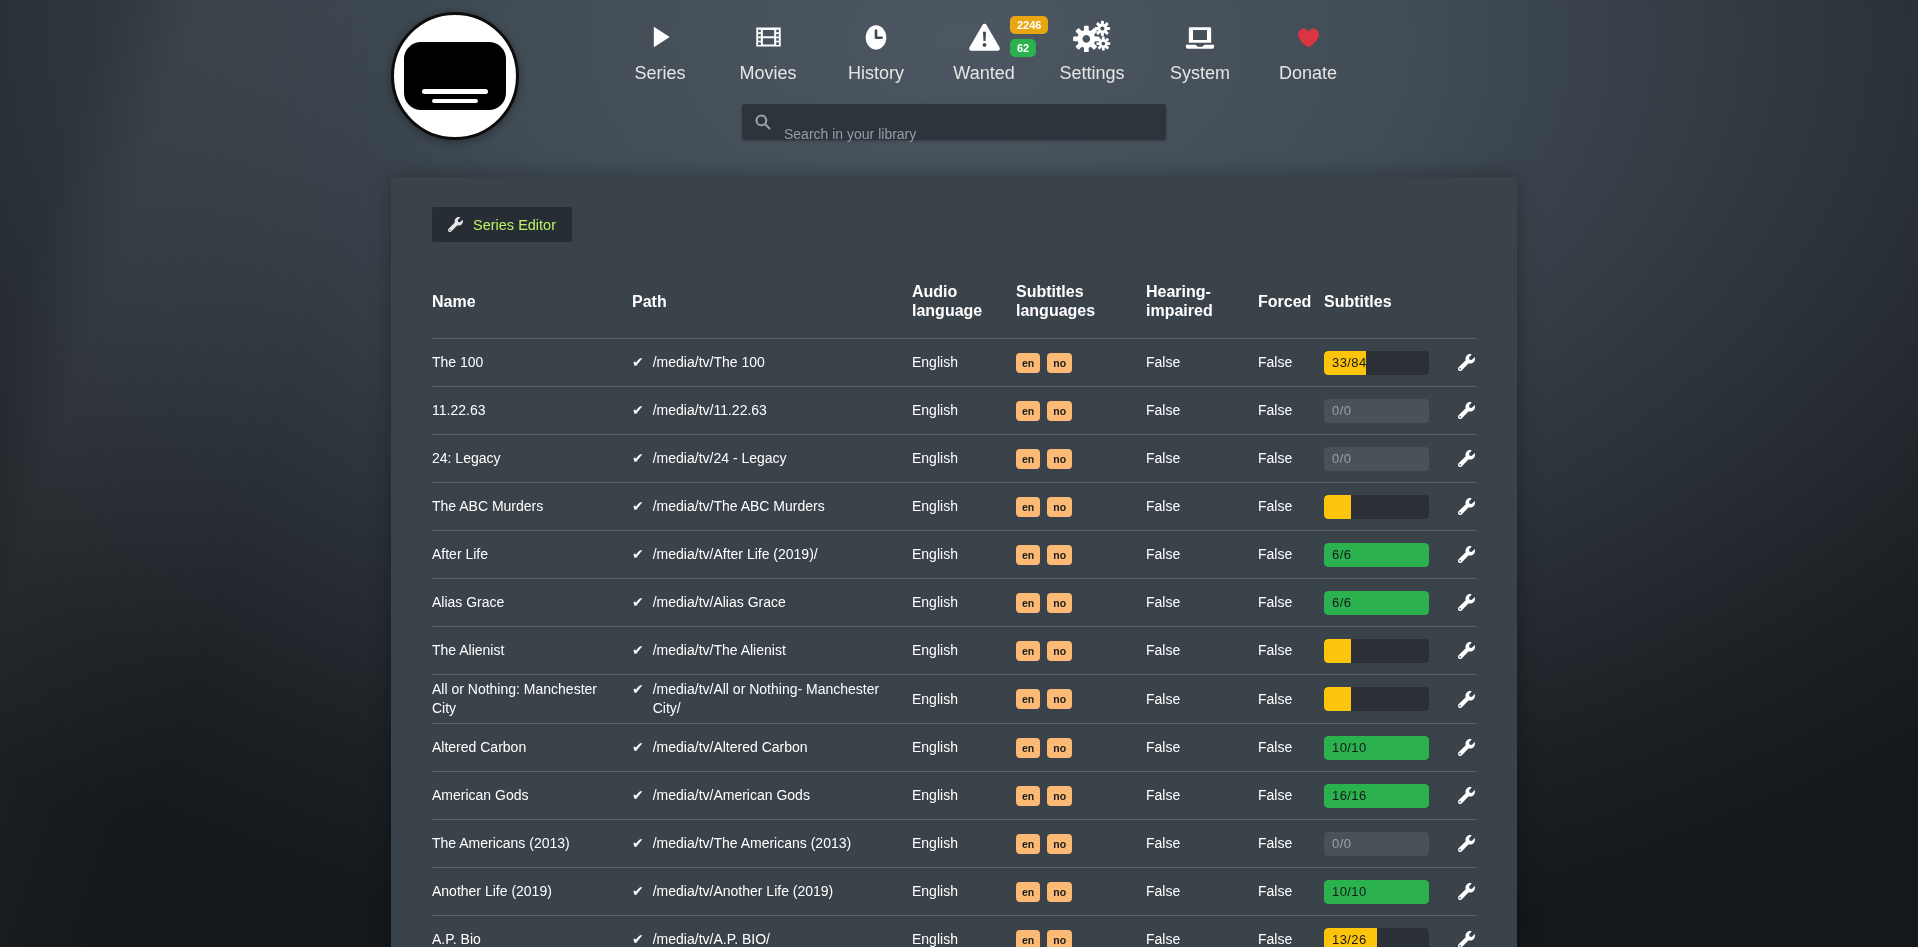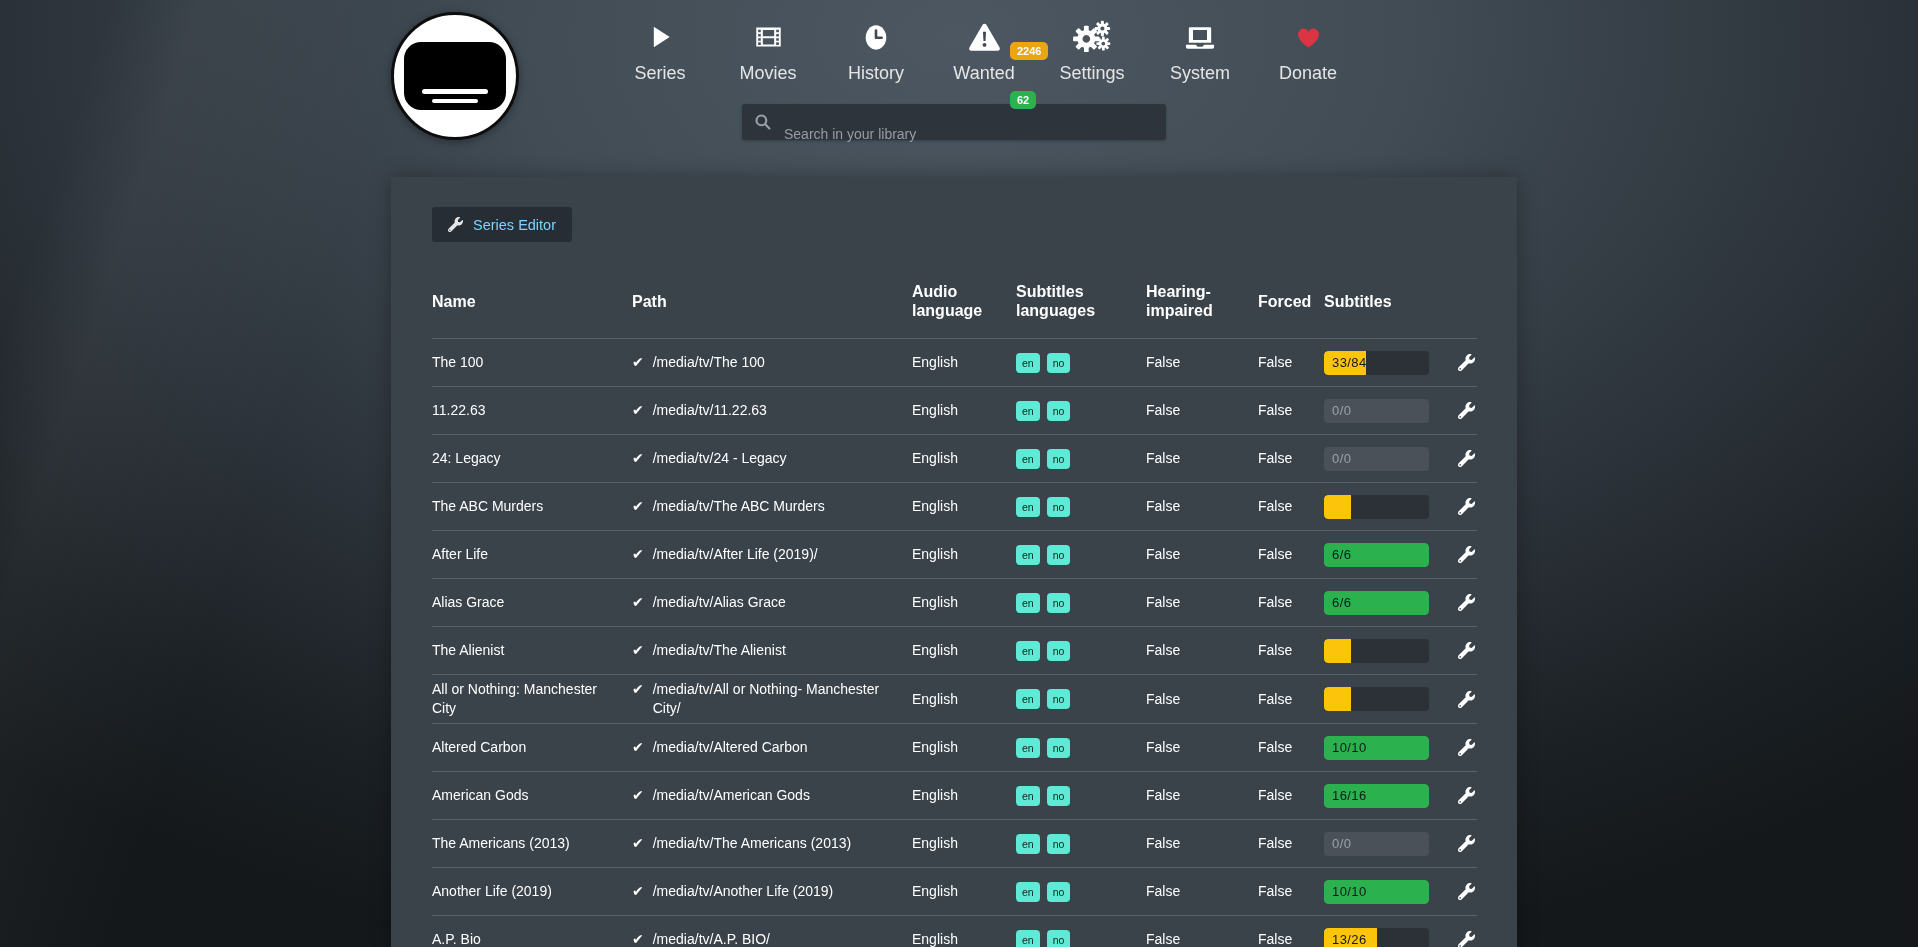--- a/index.html
+++ b/index.html
@@ -27,51 +27,51 @@
   .cap-line{position:absolute;left:50%;transform:translateX(-50%);background:#fff;border-radius:3px;display:block;}
   .cap-line.l1{width:66px;height:5px;bottom:16px;}
   .cap-line.l2{width:46px;height:4px;bottom:7px;}
 
   
   .navbar{position:absolute;left:606px;top:16px;display:flex;}
   .nav-item{width:108px;display:flex;flex-direction:column;align-items:center;position:relative;cursor:pointer;}
   .nav-icon{height:42px;display:flex;align-items:center;justify-content:center;}
   .nav-label{font-size:18px;margin-top:5px;color:#e5e5e5;}
   .nav-badges{position:absolute;left:80px;top:0;display:flex;flex-direction:column;gap:5px;align-items:flex-start;z-index:3;}
-  .nav-badge{font-size:11px;font-weight:bold;color:#fff;padding:3px 7px;border-radius:5px;line-height:12px;margin-top:26px;}
+  .nav-badge{font-size:11px;font-weight:bold;color:#fff;padding:3px 7px;border-radius:5px;line-height:12px;}
 
   
   .searchbox{position:absolute;left:742px;top:104px;width:424px;height:36px;background:#2e343b;
     border-radius:3px;display:flex;align-items:center;padding:0 12px;box-sizing:border-box;box-shadow:0 1px 3px rgba(0,0,0,.25);}
   .searchbox svg{flex:0 0 auto;margin-right:10px;}
   .searchbox input{flex:1;background:transparent;border:none;outline:none;color:#cfd4d9;font-size:14px;
     font-family:"Liberation Sans",sans-serif;margin-top:24px;}
   .searchbox input::placeholder{color:#959da5;opacity:1;}
 
   
   .panel{position:absolute;left:391px;top:177px;width:1126px;bottom:0;background:#3a424a;
     box-shadow:0 0 20px rgba(0,0,0,.3);padding:30px 40px 0 41px;box-sizing:border-box;}
 
-  .btn-editor{display:inline-flex;align-items:center;gap:10px;background:#272d34;color:#7dd3fc;
+  .btn-editor{display:inline-flex;align-items:center;gap:10px;background:#272d34;color:#bef264;
     border:none;border-radius:3px;height:35px;padding:0 16px;font-size:14.5px;
     font-family:"Liberation Sans",sans-serif;cursor:pointer;}
 
   
   .table{margin-top:28px;}
   .trow,.thead{display:grid;grid-template-columns:200px 280px 104px 130px 112px 66px 128px 1fr;
     align-items:center;column-gap:0;}
   .thead{min-height:62px;font-weight:bold;font-size:16px;padding-bottom:6px;}
   .thead .cell{padding-right:14px;line-height:19px;}
   .trow{min-height:48px;border-top:1px solid rgba(255,255,255,.16);font-size:14px;padding:5px 0;box-sizing:border-box;}
   .cell{padding-right:14px;line-height:19px;}
   .cell-name{cursor:pointer;}
   .cell-path{display:flex;gap:9px;align-items:flex-start;}
   .check{font-size:14px;line-height:19px;}
   .lang-badges{display:flex;gap:7px;}
-  .lang-badge{background:#5eead4;color:#1a1d20;font-size:10.5px;font-weight:normal;border-radius:4px;
+  .lang-badge{background:#fdba74;color:#1a1d20;font-size:10.5px;font-weight:bold;border-radius:4px;
     padding:5px 6px;line-height:10px;}
   .bar{position:relative;width:105px;height:24px;border-radius:4px;background:#2b3137;overflow:hidden;text-align:center;}
   .bar.empty{background:#4a5158;}
   .bar .fill{position:absolute;top:0;bottom:0;left:0;border-radius:4px 0 0 4px;}
   .bar.partial .fill{background:#fdc40c;}
   .bar.full .fill{background:#2bb14e;border-radius:4px;}
   .bar .lbl{position:absolute;left:8px;top:0;height:100%;display:flex;align-items:center;
     font-size:13px;color:#15181b;letter-spacing:.4px;white-space:nowrap;}
   .bar.empty .lbl{color:#9aa2aa;}
   .cell-actions{justify-self:end;padding-right:2px;cursor:pointer;display:flex;align-items:center;}

